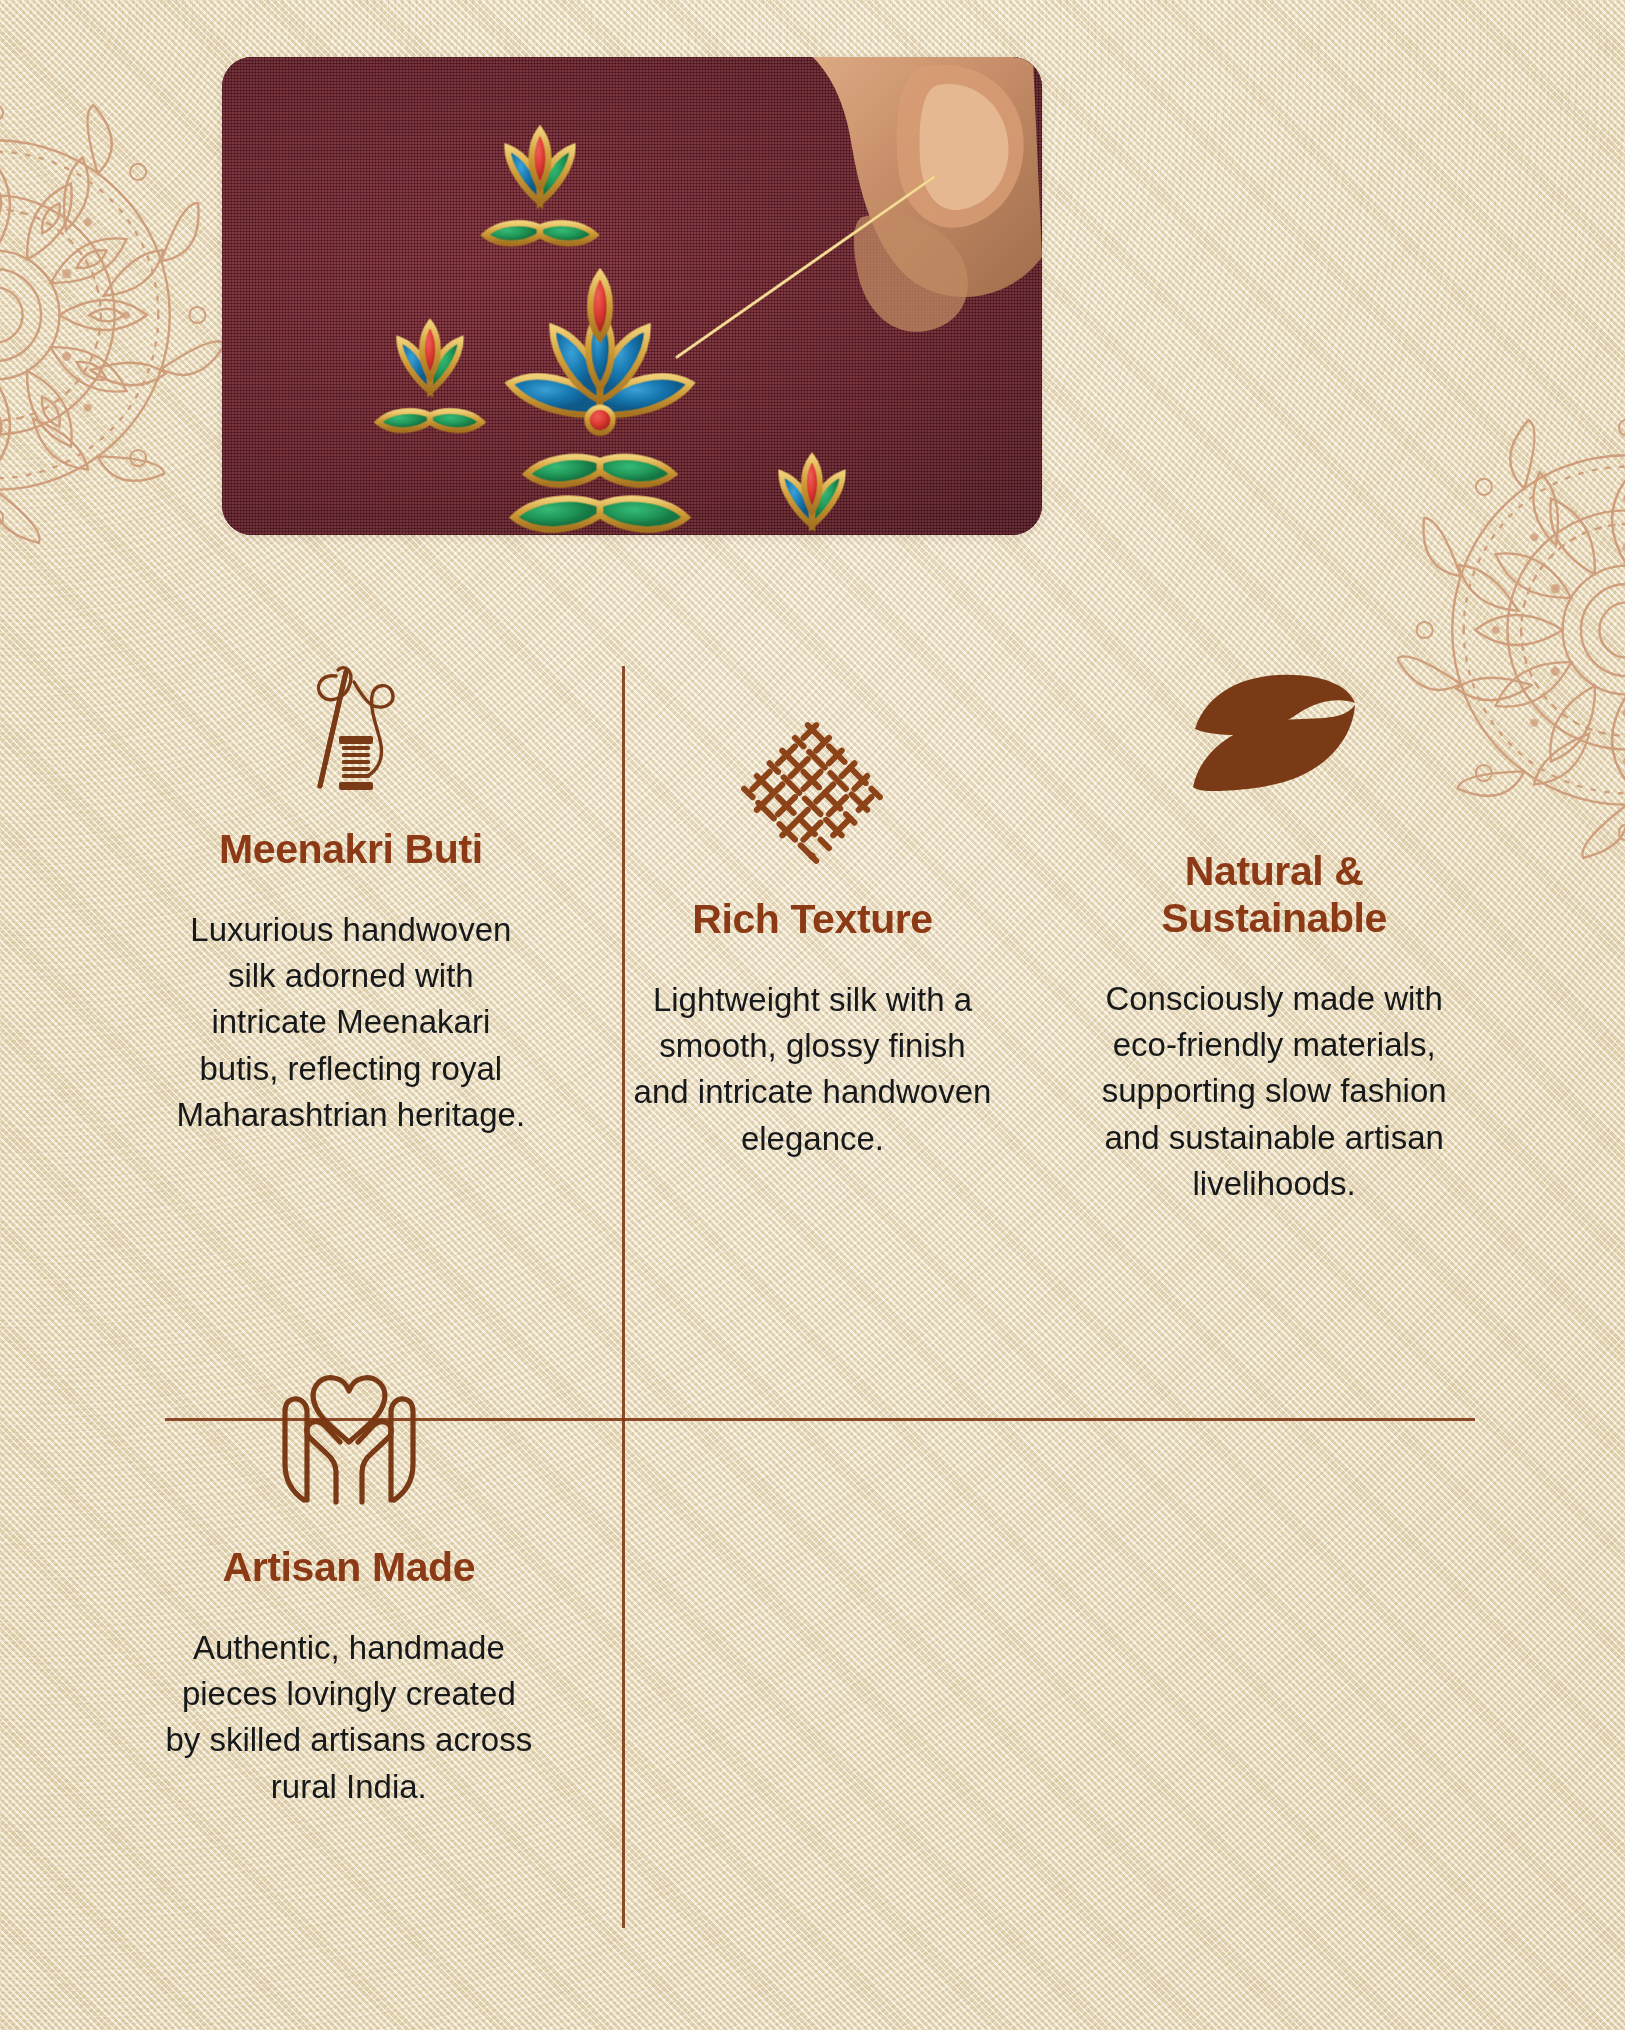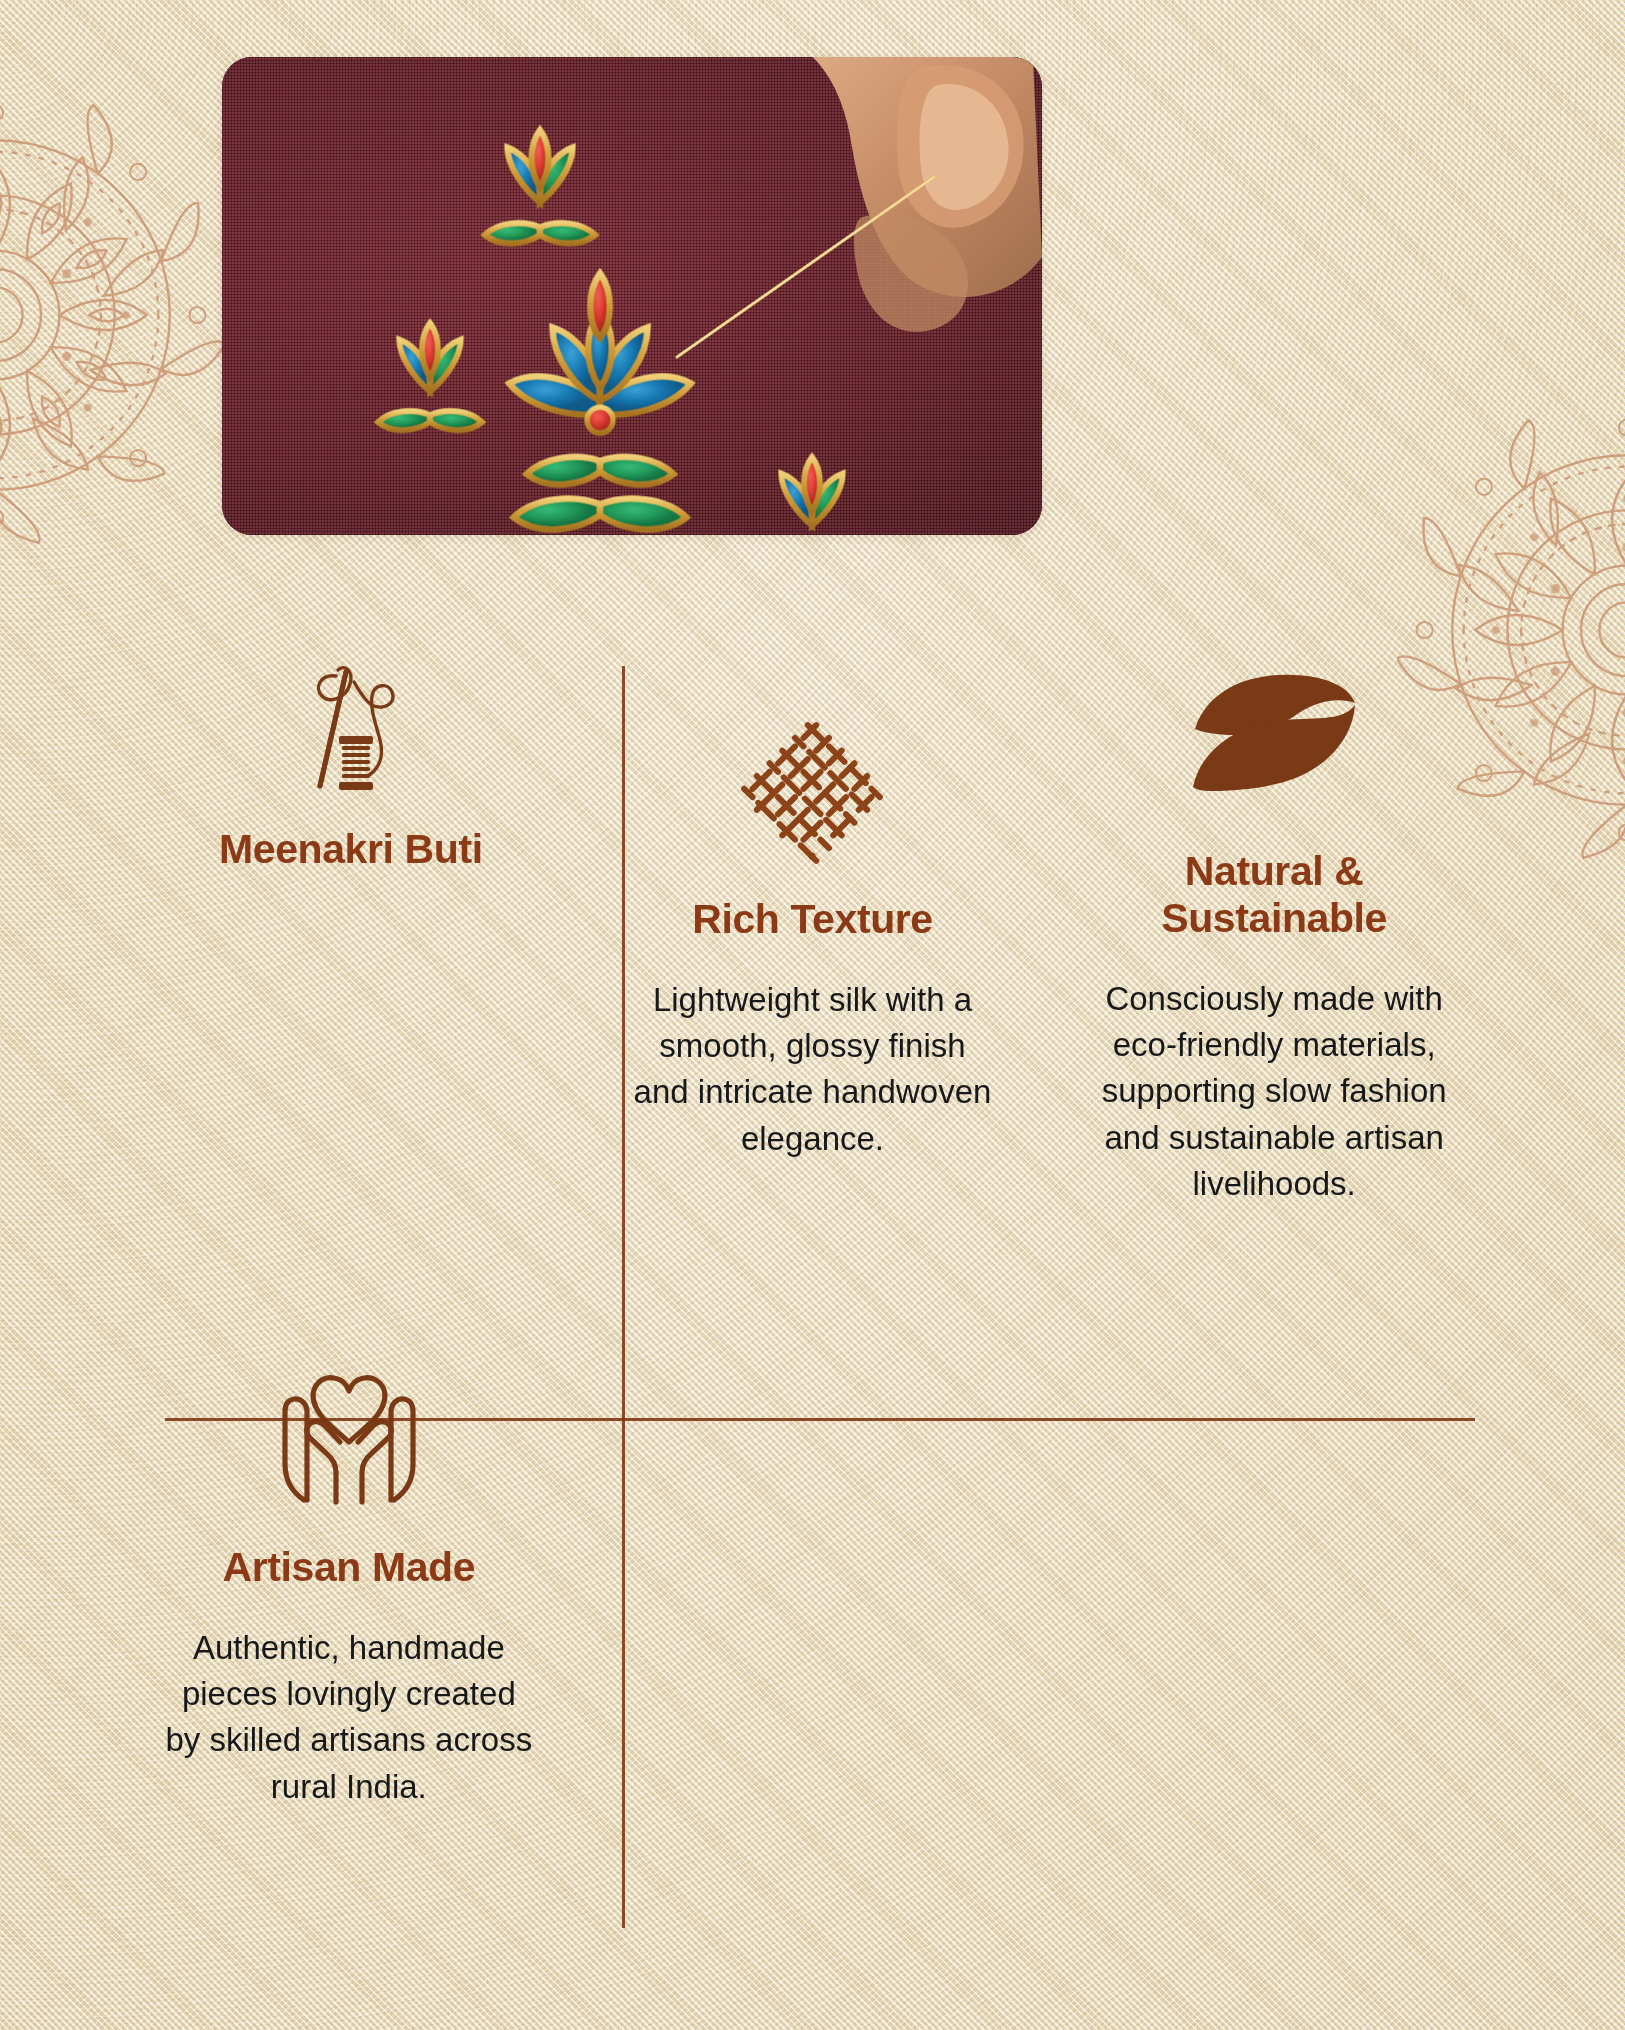--- a/index.html
+++ b/index.html
@@ -418,20 +418,21 @@
           <rect x="63" y="124" width="34" height="8" rx="2"></rect>
           <rect x="66" y="88" width="28" height="4" rx="1.6"></rect>
           <rect x="66" y="95" width="28" height="4" rx="1.6"></rect>
           <rect x="66" y="102" width="28" height="4" rx="1.6"></rect>
           <rect x="66" y="109" width="28" height="4" rx="1.6"></rect>
           <rect x="66" y="116" width="28" height="4" rx="1.6"></rect>
         </g>
       </svg>
     </div>
     <div class="feature-title">Meenakri Buti</div>
+    <div class="feature-desc">Luxurious handwoven silk adorned with intricate Meenakari butis, reflecting royal Maharashtrian heritage.</div>
   </div>
 
   <div class="feature-cell cell-bl">
     <div class="feature-icon icon-weave">
       <svg width="150" height="150" viewBox="0 0 150 150">
         <g transform="rotate(45 75 75)" stroke="#8d4318" stroke-width="6" stroke-linecap="round">
           <g>
             <line x1="24" y1="30" x2="46" y2="30"></line>
               <line x1="54" y1="30" x2="76" y2="30"></line>
             <line x1="84" y1="30" x2="106" y2="30"></line>

